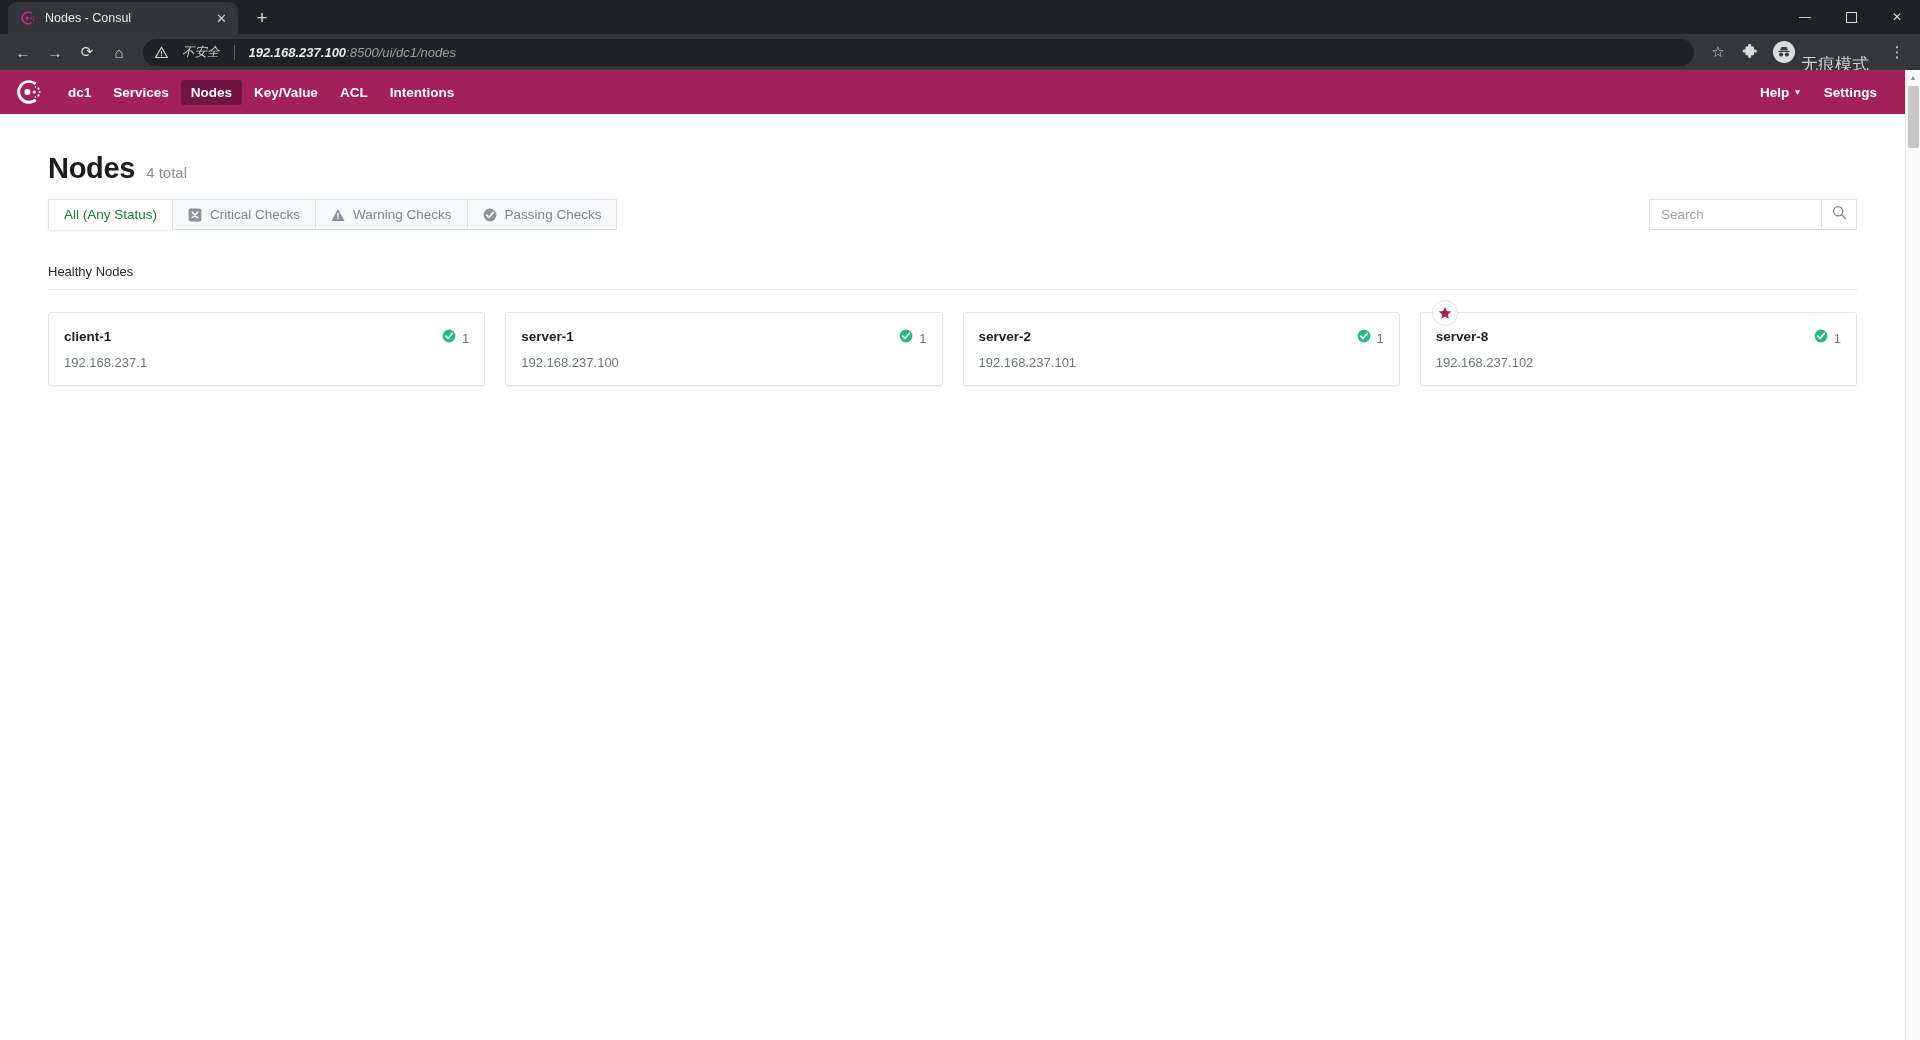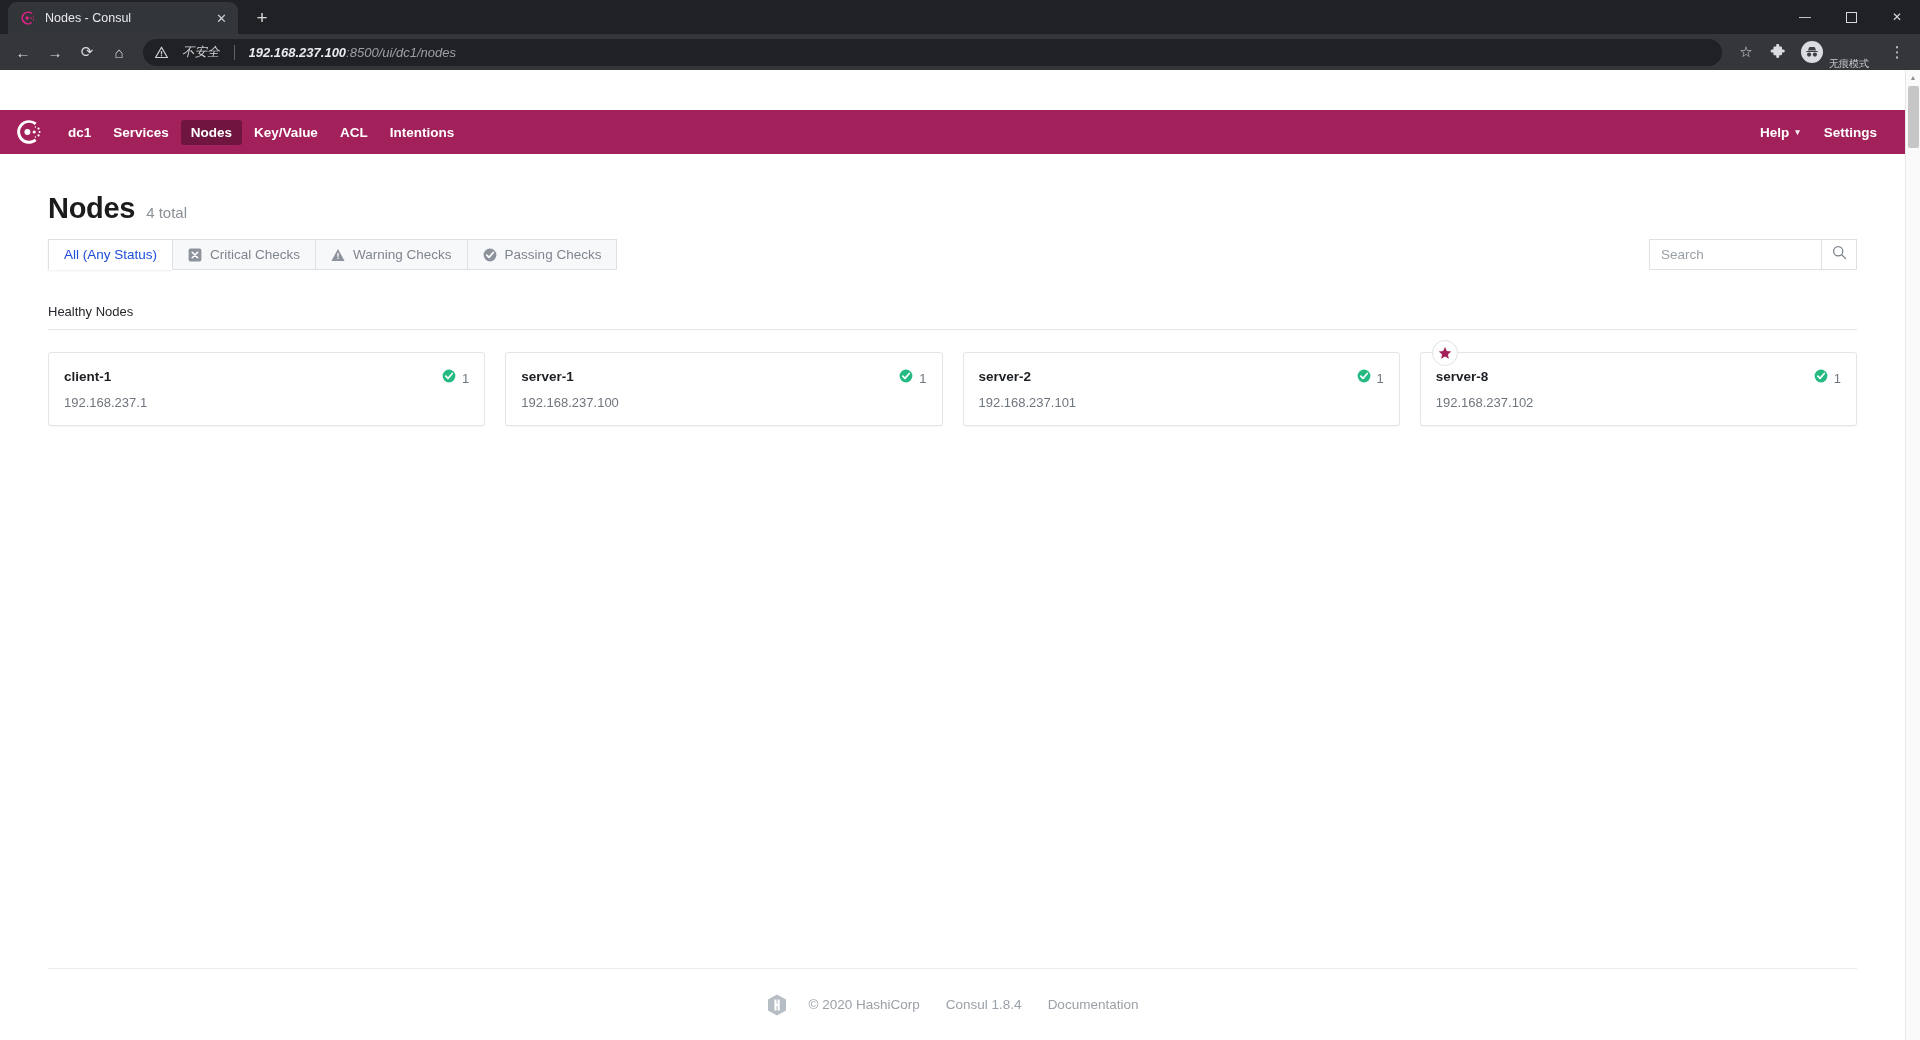--- a/index.html
+++ b/index.html
@@ -72,21 +72,21 @@
   .omni-url { font-size: 13px; color: #9aa0a6; white-space: nowrap; overflow: hidden; }
   .omni-url b { color: #e8eaed; font-weight: 600; }
   .incognito-pill {
     height: 27px; border-radius: 14px; display: flex; align-items: center;
     gap: 6px; padding: 0 11px 0 4px; margin-left: 2px;
   }
   .incognito-badge {
     width: 22px; height: 22px; border-radius: 50%; background: #dadce0;
     display: flex; align-items: center; justify-content: center;
   }
-  .incognito-label { color: #cfd2d4; font-size: 10px; white-space: nowrap; margin-top: 24px; }
+  .incognito-label { color: #cfd2d4; font-size: 17px; white-space: nowrap; margin-top: 24px; }
 
   
   .viewport { flex: 1; position: relative; background: #fff; overflow: hidden; display: flex; }
   .page { flex: 1; display: flex; flex-direction: column; min-width: 0; }
 
   .scrollbar {
     width: 15px; background: #fafafa; border-left: 1px solid #e8e8e8;
     flex: 0 0 15px; position: relative;
   }
   .sb-arrow {
@@ -94,21 +94,21 @@
     color: #8e8e8e; font-size: 7px;
   }
   .sb-thumb {
     position: absolute; top: 16px; left: 2px; width: 11px; height: 62px;
     background: #c6c6c6; border-radius: 2px;
   }
 
   
   .consul-nav {
     height: 44px; background: #a2215a; display: flex; align-items: center;
-    padding: 0 18px 0 14px; flex: 0 0 44px; margin-top: 40px;
+    padding: 0 18px 0 14px; flex: 0 0 44px;
   }
   .consul-logo { width: 30px; height: 30px; margin-right: 14px; display: flex; align-items: center; }
   .nav-left { display: flex; align-items: center; gap: 2px; }
   .nav-item {
     color: #fff; font-size: 13.5px; font-weight: 700; padding: 5px 10px;
     border-radius: 3px; white-space: nowrap;
   }
   .nav-item.active { background: #6f1540; }
   .nav-spacer { flex: 1; }
   .nav-right { display: flex; align-items: center; gap: 4px; }
@@ -125,21 +125,21 @@
   .filterbar { display: flex; align-items: center; justify-content: space-between; }
   .tabs { display: flex; align-items: flex-end; position: relative; }
   .ftab {
     height: 31px; display: flex; align-items: center; gap: 8px;
     padding: 0 15px; font-size: 13.5px; color: #7e858e;
     background: #f7f8f9; border: 1px solid #dde0e5; border-left: none;
     white-space: nowrap;
   }
   .ftab:first-child { border-left: 1px solid #dde0e5; }
   .ftab.active {
-    background: #fff; color: #1d4ed8; border-bottom-color: #fff;
+    background: #fff; color: #15803d; border-bottom-color: #fff;
     box-shadow: 0 1px 2px rgba(0,0,0,.07);
   }
   .ftab .ico { display: flex; align-items: center; }
 
   .searchbox { display: flex; height: 31px; }
   .search-input {
     width: 172px; height: 31px; border: 1px solid #dde0e5; border-right: none;
     padding: 0 11px; font-size: 13.5px; color: #7f1d1d; outline: none;
     font-family: "Liberation Sans", sans-serif; background: #fff;
   }
@@ -412,31 +412,20 @@
               </span>
             </div>
             <div class="node-addr">192.168.237.102</div>
           </div>
 
         </div>
 
         <div class="spacer-fill"></div>
       </div>
 
-      <div class="footer">
-        <span class="footer-logo">
-          <svg width="20" height="22" viewBox="0 0 20 22">
-            <path d="M10 0.6 19 5.6v10.8l-9 5-9-5V5.6z" fill="#b6bdc4"></path>
-            <path d="M7.4 5.6h2.1v4.1h1.1V5.6h2.1v10.8h-2.1v-4.3H9.5v4.3H7.4z" fill="#fff"></path>
-          </svg>
-        </span>
-        <span class="footer-link">© 2020 HashiCorp</span>
-        <span class="footer-link">Consul 1.8.4</span>
-        <span class="footer-link">Documentation</span>
-      </div>
     </div>
 
     <div class="scrollbar">
       <div class="sb-arrow">▲</div>
       <div class="sb-thumb"></div>
     </div>
   </div>
 </div>
 
 </body></html>

